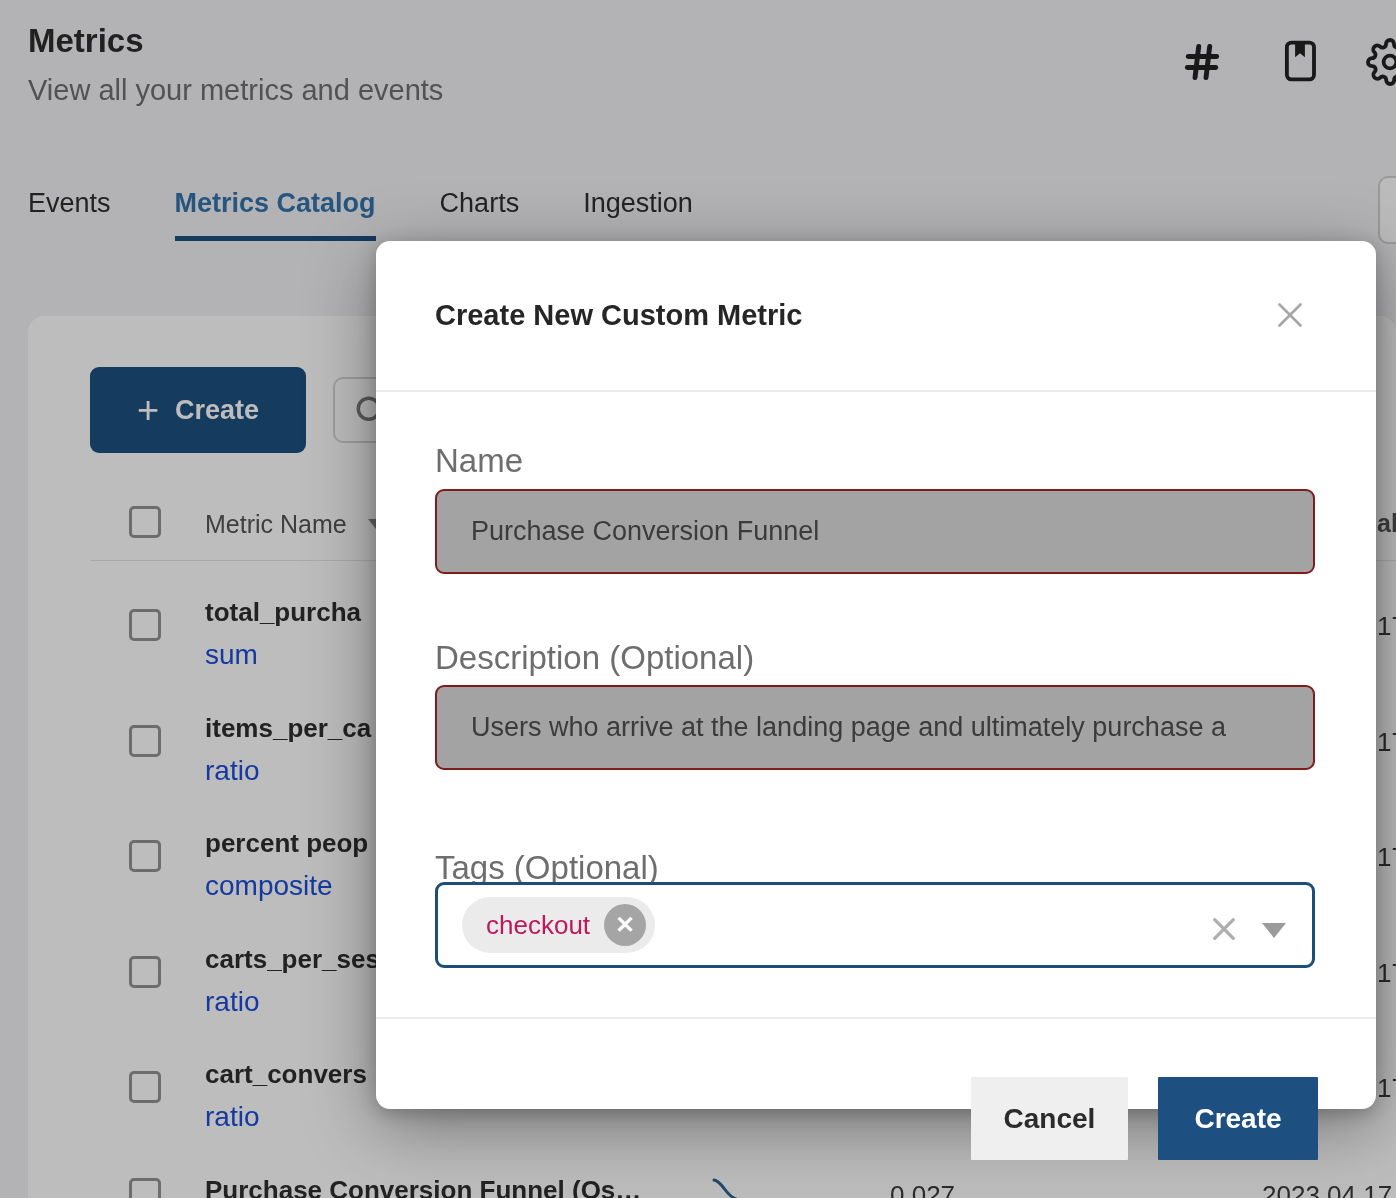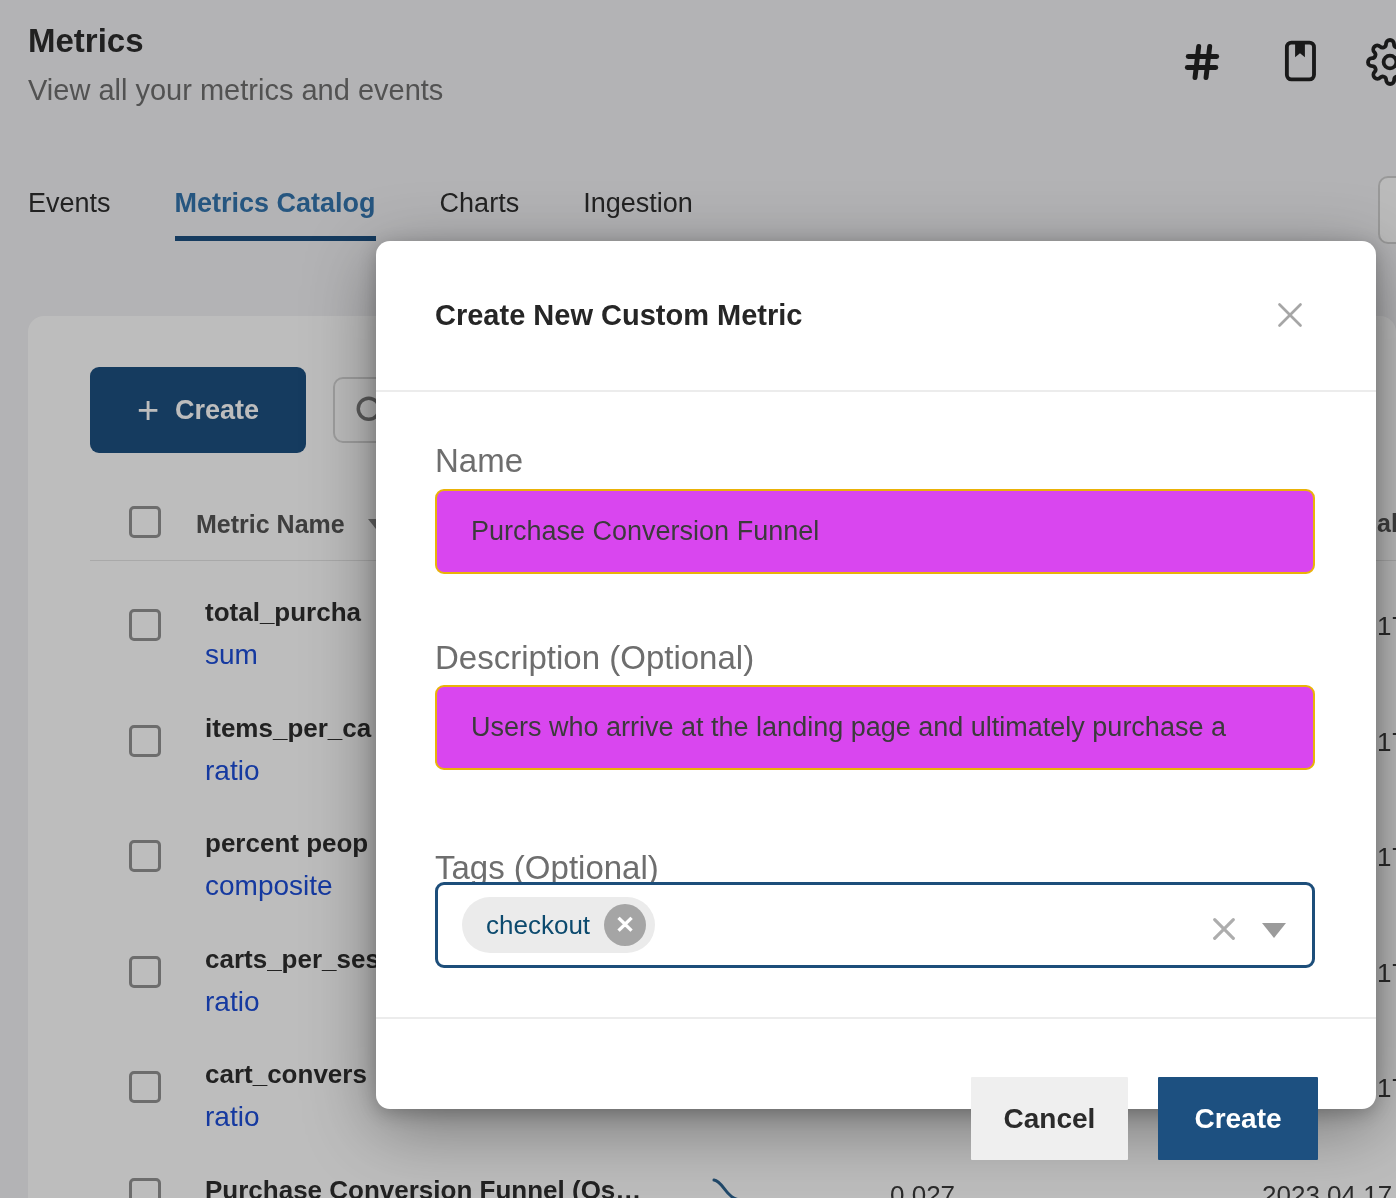--- a/index.html
+++ b/index.html
@@ -34,21 +34,21 @@
     color:#fff; font-size:27px; font-weight:700; cursor:pointer; }
   .create-btn .plus { font-size:38px; font-weight:300; margin-right:16px; line-height:0; }
 
   .search-box { left:305px; top:61px; width:330px; height:66px; background:#fff;
     border:2px solid #d6d6d6; border-radius:10px; }
   .search-box svg { position:absolute; left:18px; top:14px; }
 
   .checkbox { width:32px; height:32px; border:3px solid #949494; border-radius:5px; background:transparent; }
 
   .thead-cb { left:101px; top:190px; }
-  .th-name { left:168px; top:194px; font-size:25px; font-weight:700; color:#555; }
+  .th-name { left:177px; top:194px; font-size:25px; font-weight:400; color:#555; }
   .sort-caret { left:340px; top:203px; width:0; height:0;
     border-left:8px solid transparent; border-right:8px solid transparent; border-top:10px solid #8a8a8a; }
   .th-frag { left:1349px; top:193px; font-size:25px; font-weight:600; color:#555; }
   .thead-divider { left:62px; top:244px; right:0; height:1px; background:#e4e4e4; }
 
   .rows { left:0; top:250px; right:0; }
   .mrow { position:absolute; left:0; right:0; height:115px; }
   .mrow .checkbox { position:absolute; left:101px; top:43px; }
   .mrow .mname { position:absolute; left:177px; top:31px; font-size:26px; font-weight:700; color:#2f2f2f; white-space:nowrap; }
   .mrow .mtype { position:absolute; left:177px; top:73px; font-size:28px; color:#1d4ed8; }
@@ -64,31 +64,31 @@
     z-index:20; box-shadow:0 18px 70px rgba(0,0,0,0.38), 0 4px 18px rgba(0,0,0,0.22); }
   .modal-title { left:59px; top:58px; font-size:29px; font-weight:700; color:#262626; }
   .modal-close { left:896px; top:56px; width:38px; height:38px; cursor:pointer; color:#a6a6a6; }
   .modal-hdr-divider { left:0; top:149px; width:100%; height:2px; background:#ececec; }
 
   .field-label { left:59px; font-size:33px; color:#6e6e6e; }
   .lbl-name { top:201px; }
   .lbl-desc { top:398px; }
   .lbl-tags { top:608px; }
 
-  .text-input { left:59px; width:880px; height:85px; background:#d946ef; border:2px solid #eab308;
+  .text-input { left:59px; width:880px; height:85px; background:#a3a3a3; border:2px solid #7f1d1d;
     border-radius:9px; font-size:27px; color:#3b3b3b; display:flex; align-items:center;
     padding:0 30px 0 34px; white-space:nowrap; overflow:hidden; }
   .inp-name { top:248px; }
   .inp-desc { top:444px;text-align:center; }
 
   .tags-box { left:59px; top:641px; width:880px; height:86px; background:#fff;
     border:3px solid #1d4e7a; border-radius:9px; }
   .tag-chip { position:absolute; left:24px; top:12px; height:56px; background:#ebebeb; border-radius:28px;
     display:flex; align-items:center; padding:0 9px 0 24px; }
-  .tag-chip .tlabel { font-size:26px; color:#0c4a6e; margin-right:14px; }
+  .tag-chip .tlabel { font-size:26px; color:#be185d; margin-right:14px; }
   .tag-remove { width:42px; height:42px; border-radius:50%; background:#a5a5a5; color:#fff;
     display:flex; align-items:center; justify-content:center; font-size:24px; font-weight:700; cursor:pointer; }
   .tags-clear { position:absolute; left:770px; top:28px; color:#adadad; cursor:pointer; }
   .tags-caret { position:absolute; left:824px; top:38px; width:0; height:0; cursor:pointer;
     border-left:12px solid transparent; border-right:12px solid transparent; border-top:15px solid #9b9b9b; }
 
   .modal-ftr-divider { left:0; top:776px; width:100%; height:2px; background:#ececec; }
   .btn { height:83px; border-radius:1px; display:flex; align-items:center; justify-content:center;
     font-size:28px; font-weight:700; cursor:pointer;margin-top:16px; }
   .btn-cancel { left:595px; top:820px; width:157px; background:#efefef; color:#2b2b2b; }

